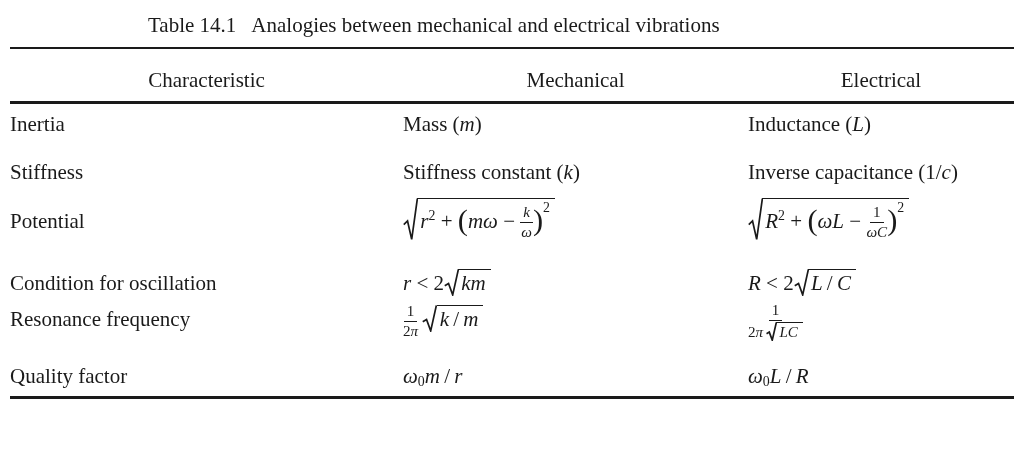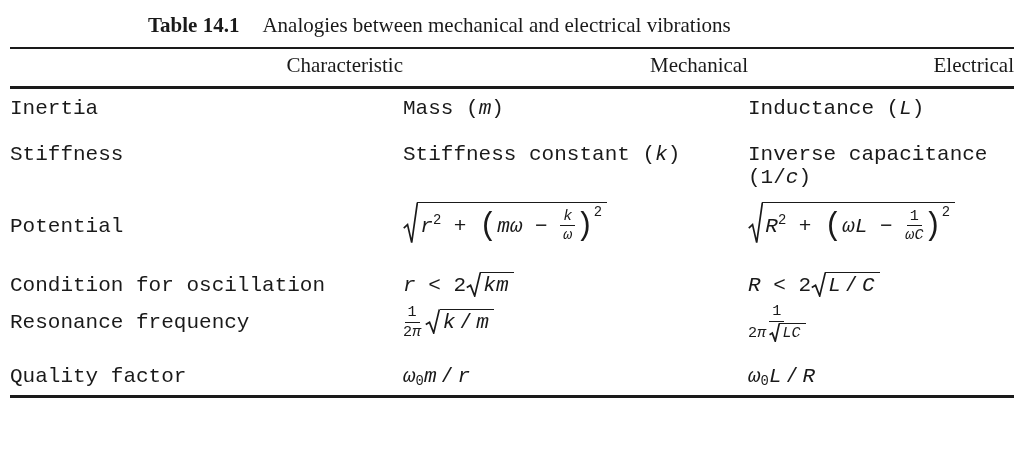--- a/index.html
+++ b/index.html
@@ -1,26 +1,26 @@
 <!DOCTYPE html>
 <html><head>
 <meta charset="utf-8">
 <style>
   html,body{margin:0;padding:0;background:#ffffff;}
   body{width:1024px;height:476px;overflow:hidden;
        font-family:"Liberation Serif","DejaVu Serif",serif;color:#1a1a1a;}
   .page{position:relative;width:1024px;height:476px;}
   .table-title{margin:13px 0 9px 148px;font-size:21px;white-space:nowrap;}
-  .title-label{font-weight:bold;margin-right:23px;}
+  .title-label{font-weight:normal;margin-right:15px;}
   table.analogies{margin-left:10px;width:1004px;border-collapse:collapse;
       border-top:2px solid #1a1a1a;border-bottom:3px solid #1a1a1a;font-size:21px;table-layout:fixed;}
   col.c1{width:393px;} col.c2{width:345px;} col.c3{width:266px;}
-  thead th{font-weight:normal;text-align:right;font-size:21px;padding:4px 0 8px;
+  thead th{font-weight:normal;text-align:center;font-size:21px;padding:19px 0 8px;
       border-bottom:3px solid #1a1a1a;}
-  tbody td{vertical-align:baseline;padding:20px 0 3px;text-align:left;font-family:Liberation Mono, monospace;}
+  tbody td{vertical-align:baseline;padding:20px 0 3px;text-align:left;}
   tbody tr.row-1 td{padding-top:8px;}
   tbody tr.row-8 td{padding-top:10px;padding-bottom:8px;}
   tbody tr.row-10 td{padding-top:3px;}
   tbody tr.row-11 td{padding-bottom:6px;}
   
   .m-i{font-style:italic;}
   .m-sup{font-size:0.66em;vertical-align:0.55em;}
   .m-sub{font-size:0.66em;vertical-align:-0.22em;}
   .m-hsup{font-size:0.66em;vertical-align:1.12em;}
   .m-lg{font-size:1.45em;line-height:0;vertical-align:-0.08em;}

